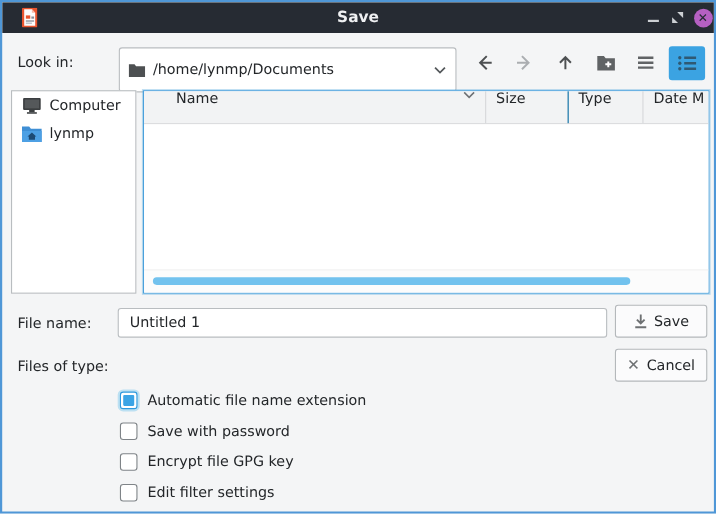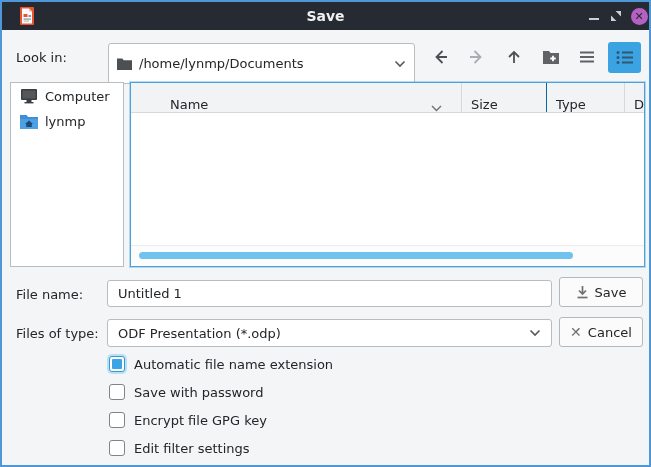--- a/index.html
+++ b/index.html
@@ -56,21 +56,21 @@
   .sidebar {
     position:absolute; left:8px; top:80px; width:114px; height:185px;
     background:#fff; border:1px solid #b9bdc0;
   }
   .side-item { display:flex; align-items:center; gap:7px; padding:5px 2px 5px 9px; }
   .filelist {
     position:absolute; left:128px; top:80px; width:515px; height:185px;
     background:#fff; border:1px solid #4ba1dc; box-shadow:0 0 0 1px rgba(86,170,222,.40);
   }
   .fl-header { display:flex; height:30px; background:#f2f3f4; border-bottom:1px solid #d6d8da; align-items:center; }
-  .fl-col { height:100%; display:flex; align-items:flex-end; padding:0 9px; white-space:nowrap; overflow:hidden;margin-left:10px; }
+  .fl-col { height:100%; display:flex; align-items:flex-start; padding:0 9px; white-space:nowrap; overflow:hidden; }
   .col-name { width:310px; padding-left:29px; }
   .col-name .spacer { flex:1; }
   .col-size { width:75px; border-left:1px solid #d6d8da; }
   .col-type { width:68px; border-left:1px solid #0369a1; }
   .col-date { flex:1; border-left:1px solid #d6d8da; }
   .fl-viewport { position:absolute; left:0; top:30px; right:0; bottom:20px; background:#fff; border-bottom:1px solid #ececec; }
   .hscroll { position:absolute; left:0; right:0; bottom:0; height:20px; background:#fcfcfc; }
   .hscroll .thumb {
     position:absolute; left:8px; top:6px; width:434px; height:7px;
     background:#72c2ee; border-radius:4px;
@@ -219,26 +219,20 @@
   <input class="name-input" type="text" value="Untitled 1" style="">
   <div class="btn btn-save">
     <svg width="13" height="14" viewBox="0 0 13 14">
       <path d="M6.5 1v7M3 5.5l3.5 3.5L10 5.5" fill="none" stroke="#6e7173" stroke-width="1.7"></path>
       <path d="M1.5 12.5h10" stroke="#6e7173" stroke-width="1.7"></path>
     </svg>
     <span>Save</span>
   </div>
 
   <div class="label lbl-filetype">Files of type:</div>
-  <div class="field type-combo">
-    <span class="txt">ODF Presentation (*.odp)</span>
-    <svg class="chev" width="12" height="8" viewBox="0 0 12 8">
-      <path d="M1.5 1.5L6 6l4.5-4.5" fill="none" stroke="#55595c" stroke-width="1.6"></path>
-    </svg>
-  </div>
   <div class="btn btn-cancel">
     <span class="x-glyph">✕</span>
     <span>Cancel</span>
   </div>
 
   <div class="opt" style="top:382px;">
     <span class="checkbox"></span>
     <span>Save with password</span>
   </div>
   <div class="opt" style="top:354px;">

